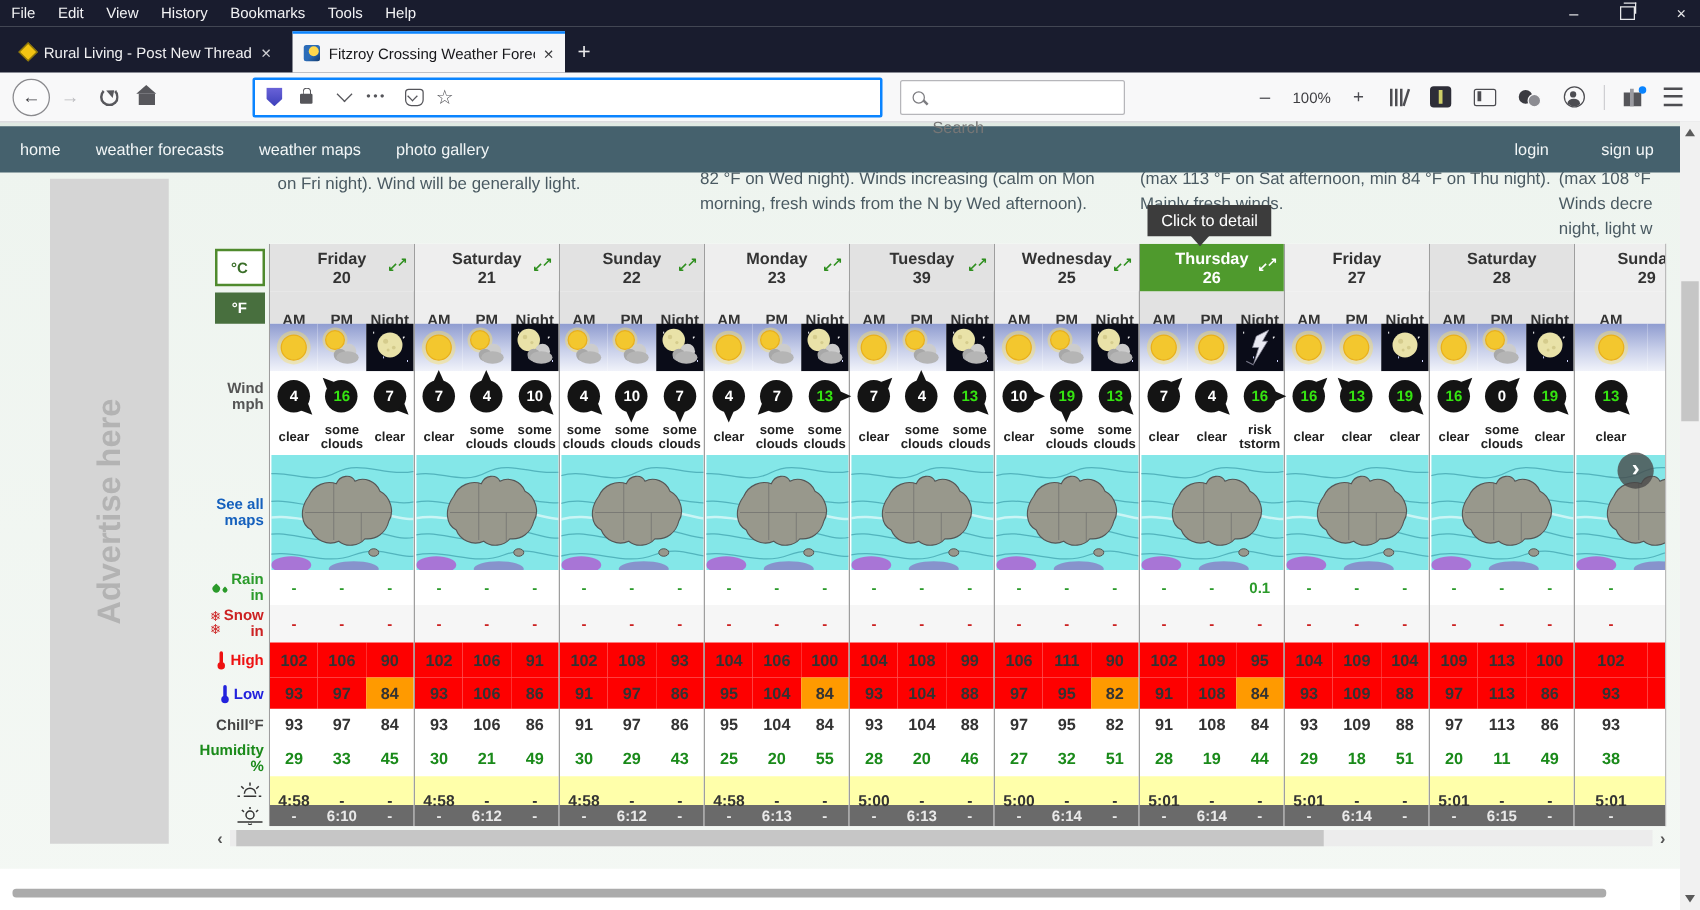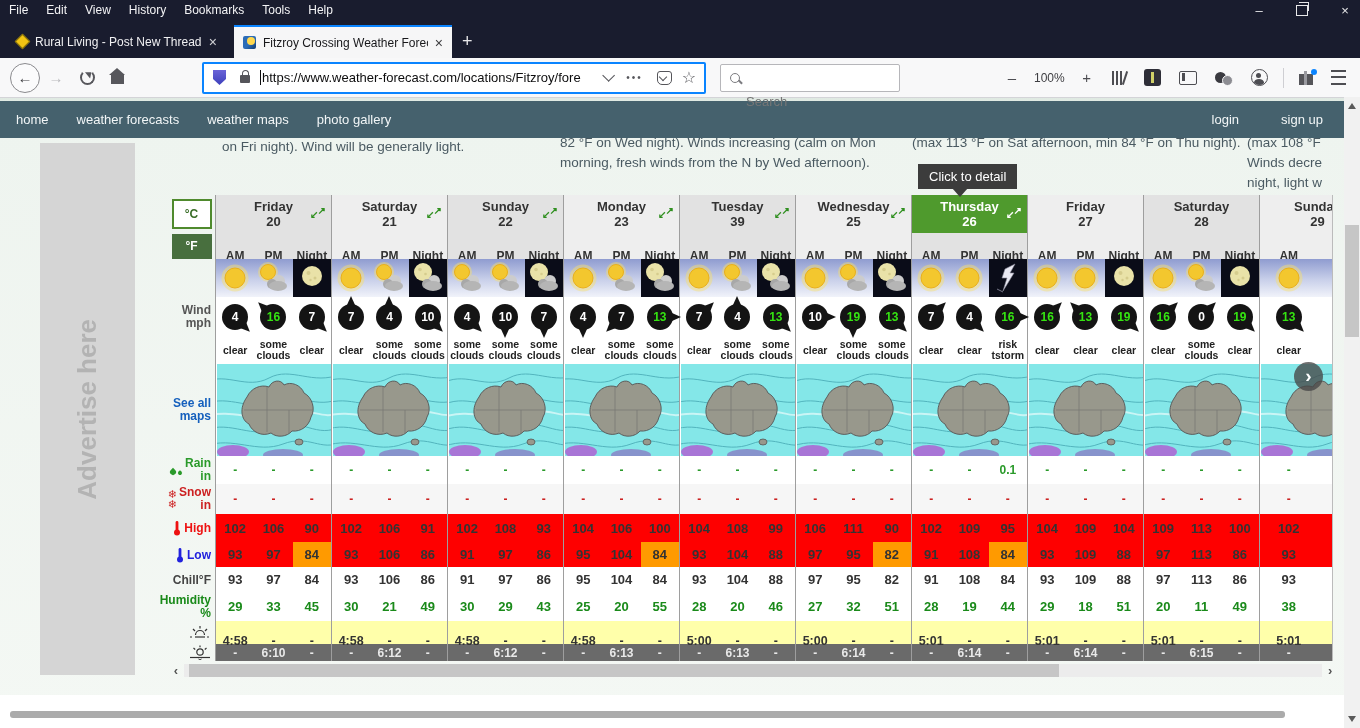--- a/index.html
+++ b/index.html
@@ -211,21 +211,20 @@
     </div>
 
   <div id="toolbar" class="abs">
     <span class="back-circle">←</span>
     <span class="tb-ic fwd">→</span>
     <span class="reload"></span>
     <span class="home-ic"></span>
     <div id="urlbar">
       <span class="shield"></span>
       <span class="lock"></span>
-      <span id="url-text">https://www.weather-forecast.com/locations/Fitzroy/fore</span>
       <span class="chev-down"></span>
       <span class="dots">•••</span>
       <span class="pocket"></span>
       <span class="star">☆</span>
     </div>
     <div id="searchbar">
       <span class="mag"></span>
       <span id="search-ph">Search</span>
     </div>
     <div id="zoomctl">
@@ -264,20 +263,21 @@
     <div id="summaries">
         <div class="summary" style="left:222px;top:40px;">
           <div>on Fri night). Wind will be generally light.</div>
         </div>
         <div class="summary" style="left:560px;top:36px;">
           <div>82 °F on Wed night). Winds increasing (calm on Mon</div>
           <div>morning, fresh winds from the N by Wed afternoon).</div>
         </div>
         <div class="summary" style="left:912px;top:36px;">
           <div>(max 113 °F on Sat afternoon, min 84 °F on Thu night).</div>
+          <div>Mainly fresh winds.</div>
         </div>
         <div class="summary" style="left:1247px;top:36px;">
           <div>(max 108 °F</div>
           <div>Winds decre</div>
           <div>night, light w</div>
         </div>
       </div>
     <div id="tooltip" class="abs">Click to detail</div>
 
     <div id="table" class="abs">

